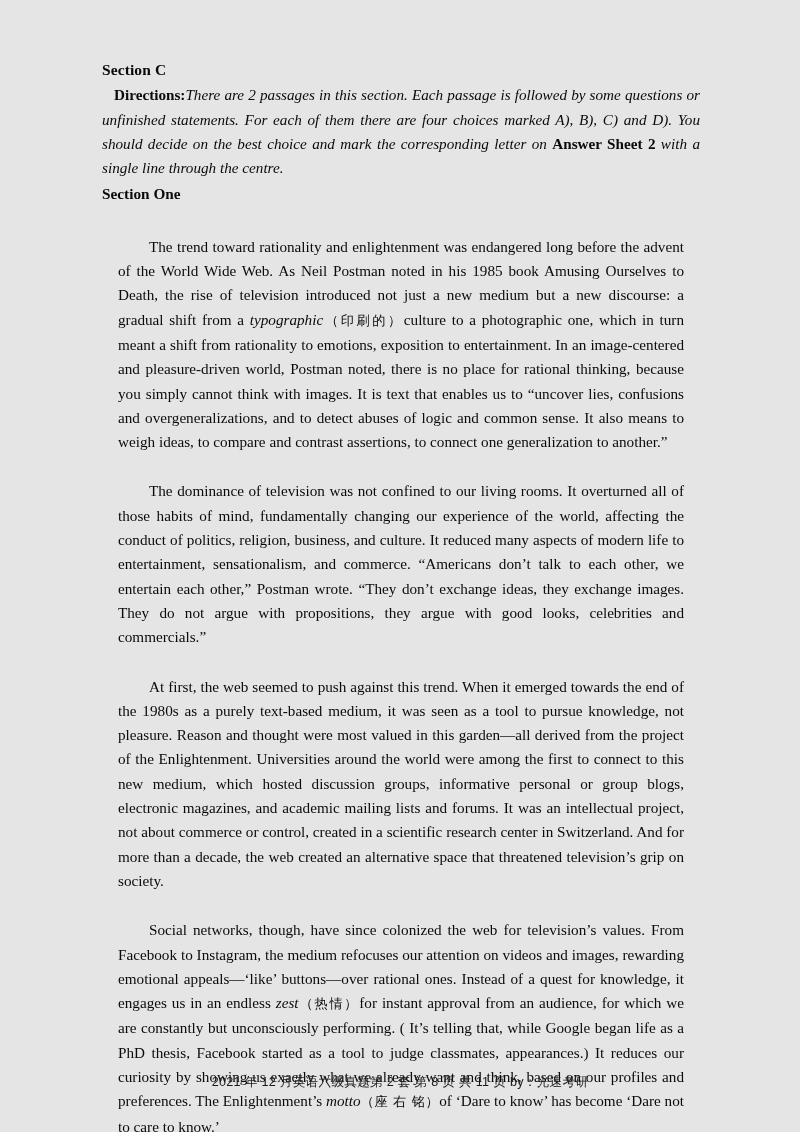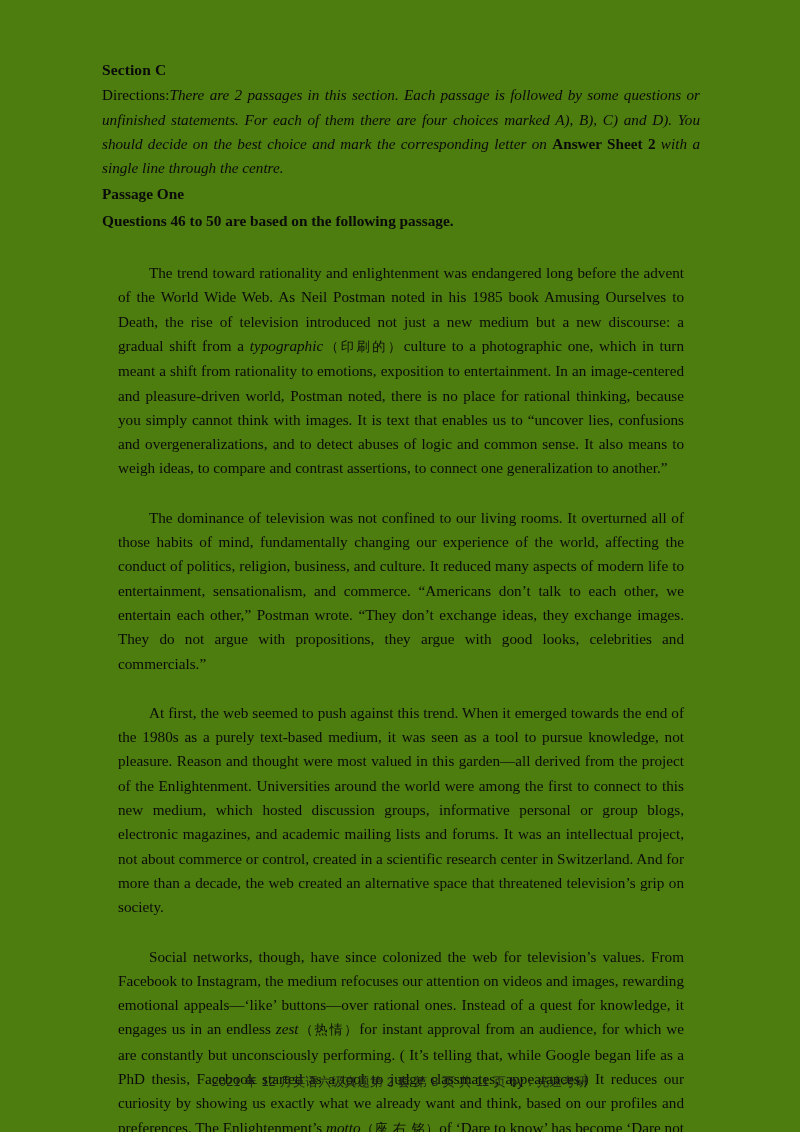--- a/index.html
+++ b/index.html
@@ -15,21 +15,21 @@
     font-family: "Liberation Serif", "DejaVu Serif", serif;
     color: #0a0a0a;
     overflow: hidden;
   }
   .page {
     position: absolute;
     left: 0;
     top: 0;
     width: 800px;
     height: 1132px;
-    background: #4d7c0f;
+    background: #e5e5e5;
   }
   .content {
     position: absolute;
     left: 102px;
     top: 58px;
     width: 598px;
   }
   .section-heading {
     font-size: 15.5px;
     font-weight: bold;
@@ -38,22 +38,23 @@
     letter-spacing: 0.1px;
   }
   .directions {
     font-size: 15.2px;
     line-height: 24.3px;
     margin: 0;
     text-align: justify;
     text-justify: inter-word;
   }
   .directions .lead {
-    font-weight: normal;
+    font-weight: bold;
     font-style: normal;
+    margin-left: 12px;
   }
   .directions .body-it {
     font-style: italic;
   }
   .directions .bold-it {
     font-weight: bold;
   }
   .sub-heading {
     font-size: 15.3px;
     font-weight: bold;
@@ -101,23 +102,22 @@
 <div class="page">
 
   <div class="content">
 
     <h1 class="section-heading">Section C</h1>
 
     <p class="directions">
       <span class="lead">Directions:</span><span class="body-it">There are 2 passages in this section. Each passage is followed by some questions or unfinished statements. For each of them there are four choices marked A), B), C) and D). You should decide on the best choice and mark the corresponding letter on </span><span class="bold-it">Answer Sheet 2</span><span class="body-it"> with a single line through the centre.</span>
     </p>
 
-    <h2 class="sub-heading">Passage One</h2>
+    <h2 class="sub-heading">Section One</h2>
 
-    <h3 class="sub-heading">Questions 46 to 50 are based on the following passage.</h3>
 
     <div id="passage-body">
         <p class="passage-para first"><span>The trend toward rationality and enlightenment was endangered long before the advent of the World Wide Web. As Neil Postman noted in his 1985 book Amusing Ourselves to Death, the rise of television introduced not just a new medium but a new discourse: a gradual shift from a </span><span class="it">typographic</span><span class="cn">（印刷的）</span><span>culture to a photographic one, which in turn meant a shift from rationality to emotions, exposition to entertainment. In an image-centered and pleasure-driven world, Postman noted, there is no place for rational thinking, because you simply cannot think with images. It is text that enables us to “uncover lies, confusions and overgeneralizations, and to detect abuses of logic and common sense. It also means to weigh ideas, to compare and contrast assertions, to connect one generalization to another.”</span></p>
         <p class="passage-para"><span>The dominance of television was not confined to our living rooms. It overturned all of those habits of mind, fundamentally changing our experience of the world, affecting the conduct of politics, religion, business, and culture. It reduced many aspects of modern life to entertainment, sensationalism, and commerce. “Americans don’t talk to each other, we entertain each other,” Postman wrote. “They don’t exchange ideas, they exchange images. They do not argue with propositions, they argue with good looks, celebrities and commercials.”</span></p>
         <p class="passage-para"><span>At first, the web seemed to push against this trend. When it emerged towards the end of the 1980s as a purely text-based medium, it was seen as a tool to pursue knowledge, not pleasure. Reason and thought were most valued in this garden—all derived from the project of the Enlightenment. Universities around the world were among the first to connect to this new medium, which hosted discussion groups, informative personal or group blogs, electronic magazines, and academic mailing lists and forums. It was an intellectual project, not about commerce or control, created in a scientific research center in Switzerland. And for more than a decade, the web created an alternative space that threatened television’s grip on society.</span></p>
         <p class="passage-para"><span>Social networks, though, have since colonized the web for television’s values. From Facebook to Instagram, the medium refocuses our attention on videos and images, rewarding emotional appeals—‘like’ buttons—over rational ones. Instead of a quest for knowledge, it engages us in an endless </span><span class="it">zest</span><span class="cn">（热情）</span><span>for instant approval from an audience, for which we are constantly but unconsciously performing. ( It’s telling that, while Google began life as a PhD thesis, Facebook started as a tool to judge classmates, appearances.) It reduces our curiosity by showing us exactly what we already want and think, based on our profiles and preferences. The Enlightenment’s </span><span class="it">motto</span><span class="cn">（座 右 铭）</span><span>of ‘Dare to know’ has become ‘Dare not to care to know.’</span></p>
       </div>
 
   </div>
 

